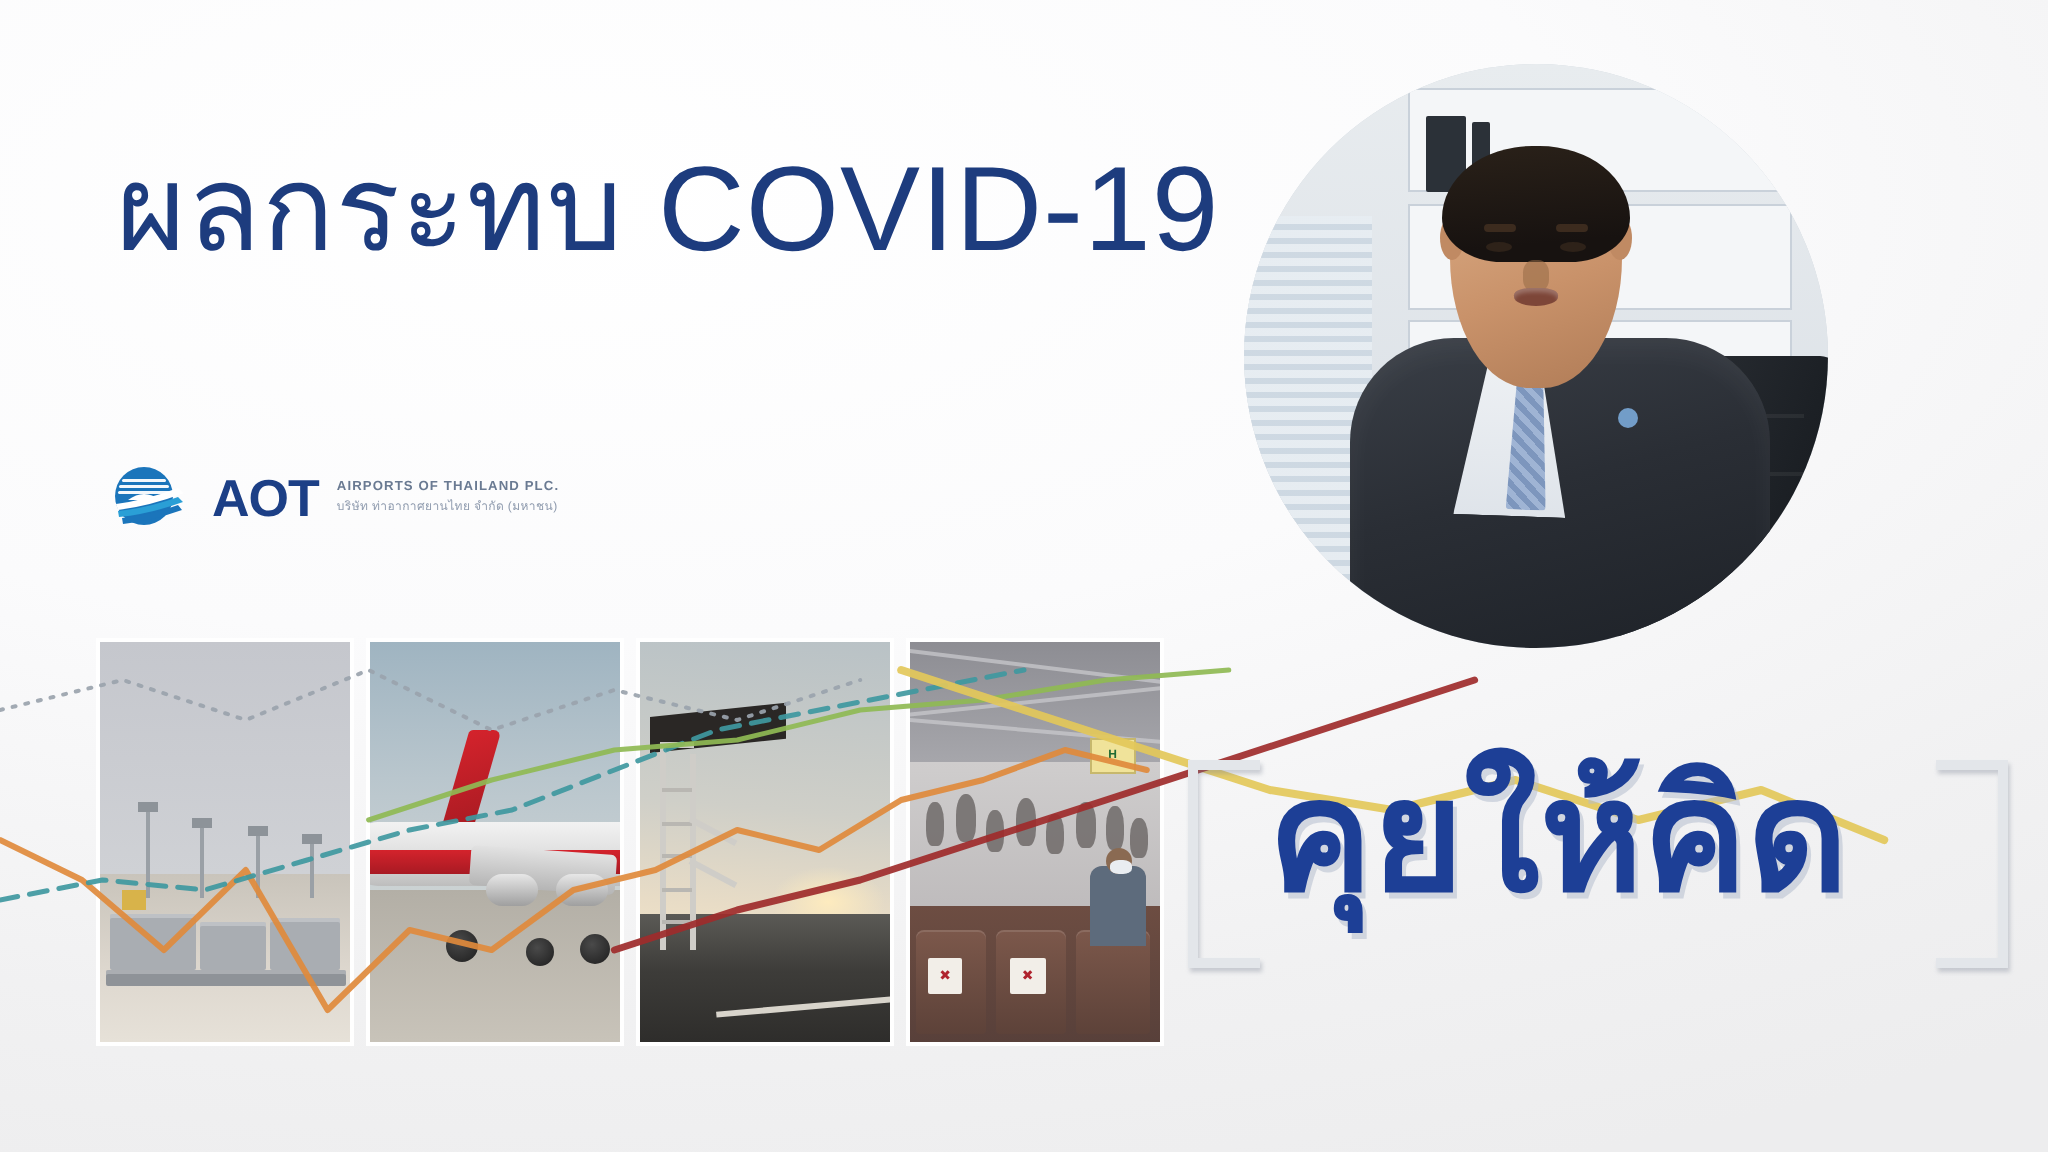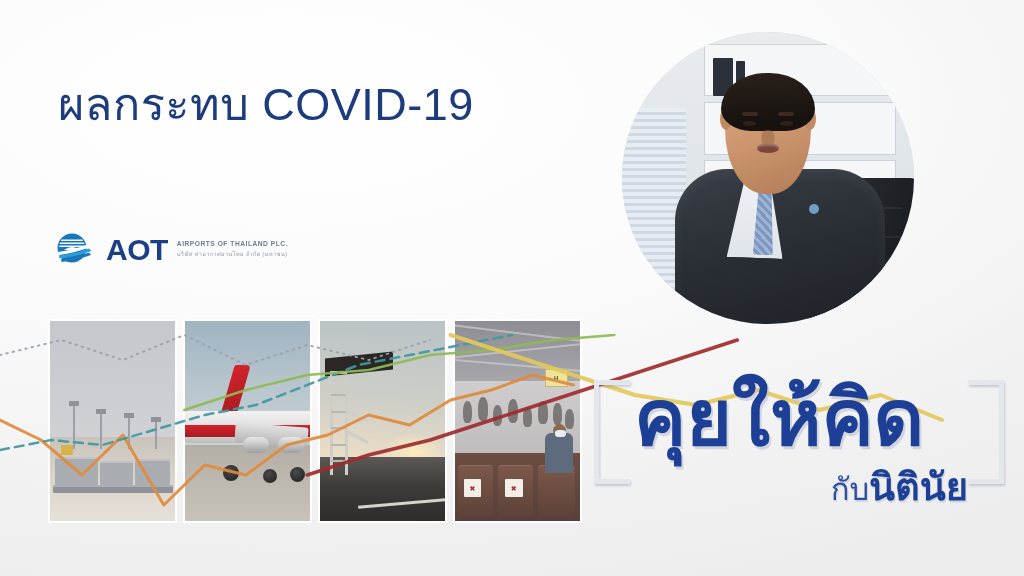--- a/index.html
+++ b/index.html
@@ -16,21 +16,21 @@
     width:1024px; height:576px;
     background:
       radial-gradient(120% 90% at 28% 18%, #ffffff 0%, #fbfbfc 42%, #f1f1f2 78%, #ededee 100%);
     overflow:hidden;
   }
 
   
   #title-block { position:absolute; left:58px; top:78px; width:540px; }
 
   .title-line1 {
-    font-size:45px;
+    font-size:60px;
     line-height:54px;
     font-weight:400;
     color:#1d3c7e;
     letter-spacing:0.5px;
     white-space:nowrap;
   }
   .title-badge {
     display:inline-block;
     margin-top:7px;
     background:#21499b;
@@ -44,21 +44,21 @@
     box-shadow:0 1px 2px rgba(0,0,0,0.10);
   }
 
   
   #aot-logo {
     position:absolute; left:55px; top:233px;
     display:flex; align-items:center; gap:9px;
   }
   .logo-mark { width:42px; height:32px; flex:none; display:block; }
   .logo-word {
-    font-size:30px; font-weight:700; color:#1c3f86;
+    font-size:26px; font-weight:700; color:#1c3f86;
     letter-spacing:-0.5px; line-height:25px;text-align:center;
   }
   .logo-text { display:flex; flex-direction:column; justify-content:center; gap:2px; }
   .logo-en {
     font-size:6.6px; font-weight:700; color:#6a7a92;
     letter-spacing:0.55px; line-height:8px; white-space:nowrap;
   }
   .logo-th {
     font-size:6px; color:#8f9bae;
     letter-spacing:0.2px; line-height:8px; white-space:nowrap;
@@ -456,18 +456,15 @@
         <path d="M184.3 110.0 L245.8 90.0 L307.2 75.0 L368.6 70.0 L430.1 55.0 L491.5 50.0 L553.0 40.0 L614.4 35.0" fill="none" stroke="#8fba54" stroke-width="2.5" stroke-linejoin="round" stroke-linecap="round" opacity="0.92"></path>
         <path d="M450.6 35.0 L512.0 55.0 L573.4 75.0 L634.9 95.0 L696.3 105.0 L757.8 90.0 L819.2 110.0 L880.6 95.0 L942.1 120.0" fill="none" stroke="#e3c85a" stroke-width="4" stroke-linejoin="round" stroke-linecap="round" opacity="0.92"></path>
         <path d="M307.2 175.0 L368.6 155.0 L430.1 140.0 L491.5 120.0 L553.0 100.0 L614.4 80.0 L675.8 60.0 L737.3 40.0" fill="none" stroke="#9e2b2b" stroke-width="3.5" stroke-linejoin="round" stroke-linecap="round" opacity="0.92"></path>
       </svg>
   </div>
 
   <div id="show-title">
     <div class="bracket left"></div>
     <div class="bracket right"></div>
     <div class="show-main">คุยให้คิด</div>
-    <div class="show-sub">
-      <span class="lead">กับ</span><span>นิตินัย</span>
-    </div>
   </div>
 
 </div>
 
 </body></html>

